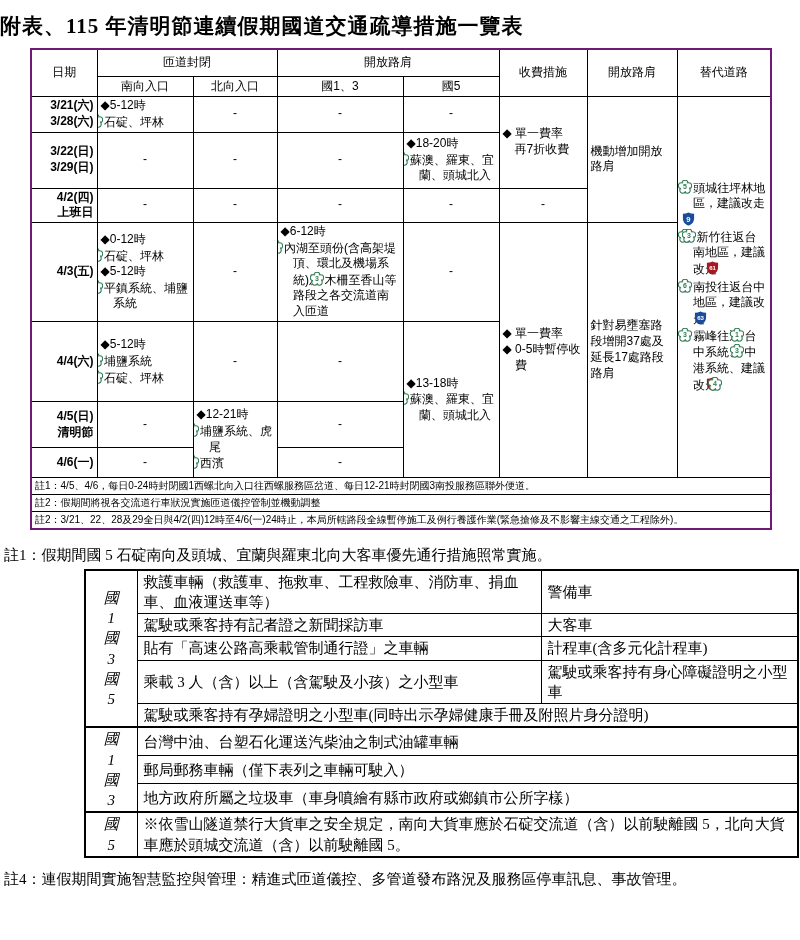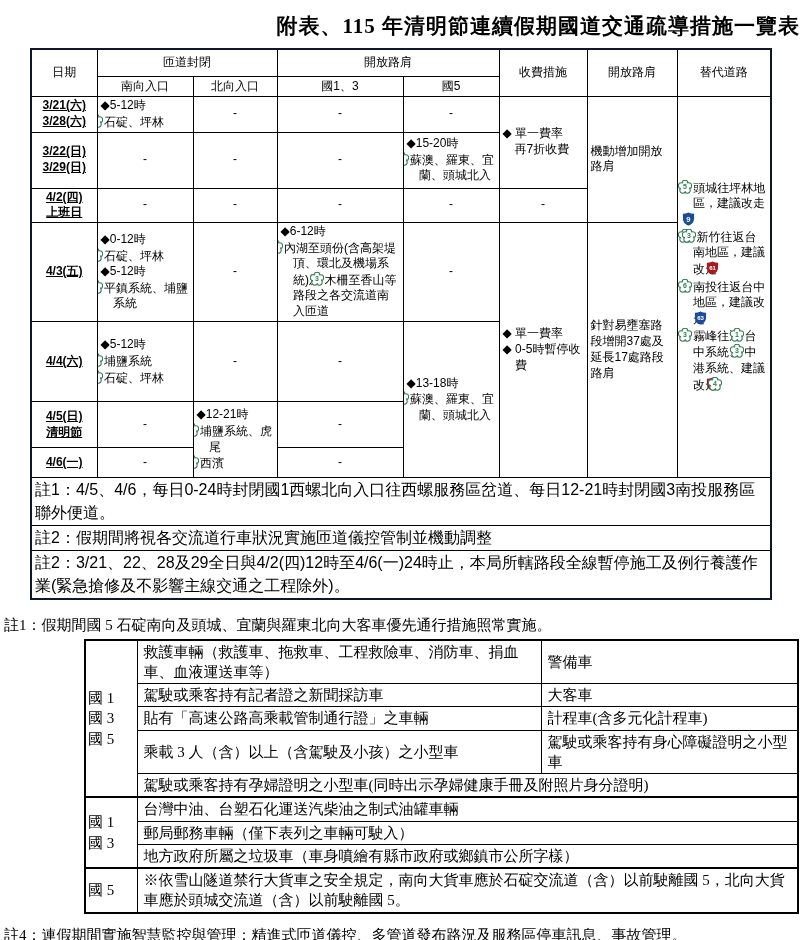--- a/index.html
+++ b/index.html
@@ -1,56 +1,56 @@
 <!DOCTYPE html>
 <html><head>
 <meta charset="utf-8">
 <style>
   html,body{margin:0;padding:0;background:#fff;}
   body{width:800px;height:940px;overflow:hidden;color:#000;}
   .page{width:800px;height:940px;position:relative;}
 
   
   .title{font-family:"Liberation Serif","DejaVu Serif",serif;font-weight:bold;
-         font-size:21px;text-align:right;margin:12px 0 8px 0;letter-spacing:1px;}
+         font-size:21px;text-align:left;margin:12px 0 8px 0;letter-spacing:1px;}
 
   
   table.main{border-collapse:collapse;table-layout:fixed;width:740px;margin:0 0 0 30px;
              font-family:"Liberation Sans","DejaVu Sans",sans-serif;font-size:12px;
-             border:2px solid #0f172a;}
+             border:2px solid #701a75;}
   table.main th,table.main td{border:1px solid #000;padding:1px 3px;vertical-align:middle;
              word-break:break-all;overflow:hidden;}
   table.main thead th{font-weight:normal;text-align:center;}
   tr.h1{height:27px;} tr.h2{height:20px;}
   tr.r1{height:36px;} tr.r2{height:56px;padding-left:20px;} tr.r3{height:30px;} tr.r4{height:96px;}
   tr.r5{height:80px;} tr.r6{height:46px;} tr.r7{height:30px;margin-left:26px;}
   td.c{text-align:center;}
   td.t{text-align:left;}
-  td.date{text-align:center;font-weight:bold;text-decoration:underline;}
+  td.date{text-align:right;font-weight:bold;}
   .ln{line-height:1.32;margin:0;}
   .ln.hang{padding-left:1.05em;text-indent:-1.05em;}
   td.alt-cell .ln{margin-bottom:1px;}
-  td.tnote{font-size:16px;text-align:left;line-height:1.4;padding:2px 5px;word-break:break-all;}
+  td.tnote{font-size:10px;text-align:left;line-height:1.4;padding:2px 5px;word-break:break-all;}
 
   
   .icon{display:inline-block;margin:0 1px;}
   .icon svg{vertical-align:-2.5px;}
 
   
   .notes{margin:14px 2px 0 4px;font-family:"Liberation Serif","DejaVu Serif",serif;
          font-size:15px;line-height:1.5;}
   .note{padding-left:47px;text-indent:-47px;margin-bottom:2px;}
 
   
   table.vehicle{border-collapse:collapse;table-layout:fixed;width:715px;margin:2px 0 0 80px;
                 font-family:"Liberation Serif","DejaVu Serif",serif;font-size:15px;
                 border:2px solid #000;}
   table.vehicle td{border:1px solid #000;padding:1px 6px;line-height:1.35;vertical-align:middle;
                    word-break:break-all;}
-  table.vehicle td.vlabel{padding:1px 2px;}
+  table.vehicle td.vlabel{text-align:center;padding:1px 14px;font-style:italic;}
   table.vehicle tr.group-start td{border-top:2px solid #000;}
 
   .note4{margin-top:10px;}
 </style>
 </head>
 <body>
 
 <div class="page">
 
   <div class="title">附表、115 年清明節連續假期國道交通疏導措施一覽表</div>
@@ -229,21 +229,21 @@
         <td class="c">
             <div class="ln">-</div>
           </td>
         <td class="c">
             <div class="ln">-</div>
           </td>
         <td class="c">
             <div class="ln">-</div>
           </td>
         <td class="t">
-            <div class="ln hang">◆15-20時</div>
+            <div class="ln hang">◆18-20時</div>
             <div class="ln hang"><span class="icon"><svg viewBox="0 0 22 22" width="14" height="14" aria-hidden="true">
   <g fill="#fff" stroke="#2e7b52" stroke-width="1.6">
     <circle cx="11" cy="4.8" r="4.6"></circle>
                     <circle cx="16.9" cy="9.1" r="4.6"></circle>
     <circle cx="14.6" cy="16.1" r="4.6"></circle>
                     <circle cx="7.4" cy="16.1" r="4.6"></circle>
     <circle cx="5.1" cy="9.1" r="4.6"></circle>
   </g>
   <circle cx="11" cy="11" r="6.8" fill="#fff"></circle>
   <text x="11" y="14.8" text-anchor="middle" font-size="11" font-weight="bold" fill="#2e7b52" font-family="Liberation Sans,sans-serif">5</text>

